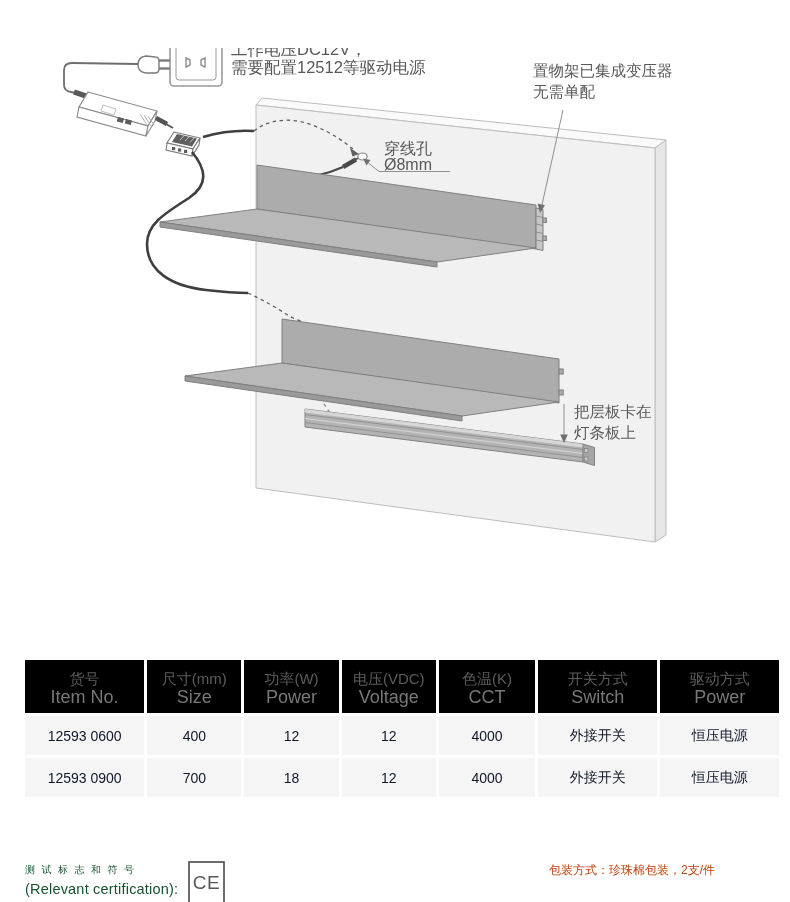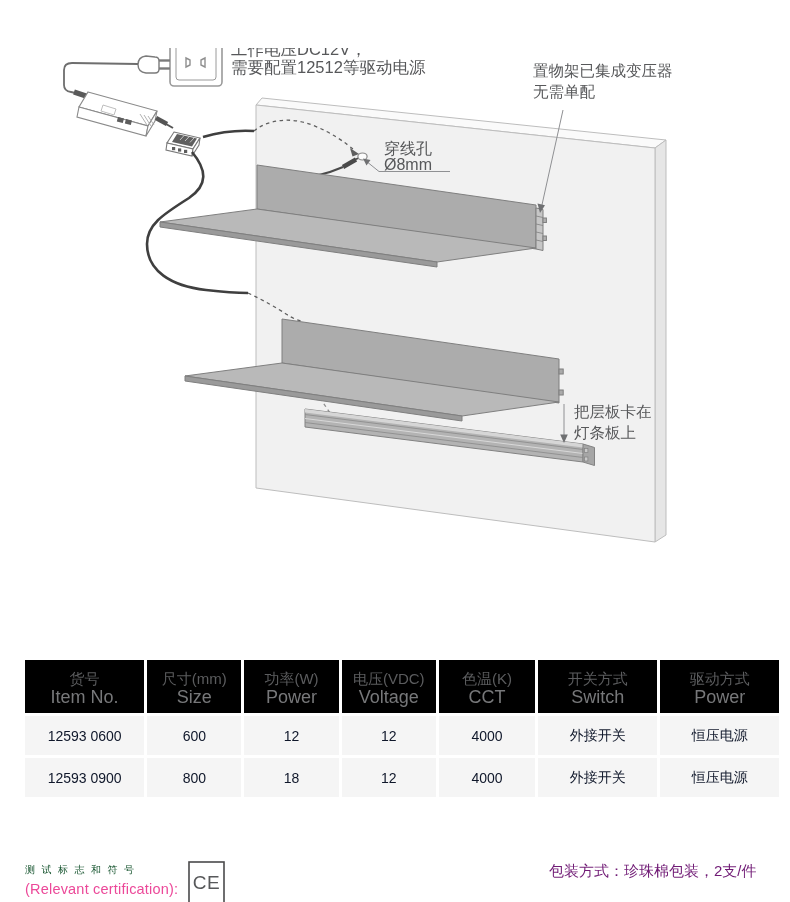--- a/index.html
+++ b/index.html
@@ -13,25 +13,25 @@
               border-collapse:separate;border-spacing:3px;table-layout:fixed;}
   .spec-table th{background:#000000;padding:9px 2px 8px;font-weight:normal;vertical-align:middle;}
   .spec-table th .cn{font-size:15px;color:#5b5c5e;line-height:20px;}
   .spec-table th .en{font-size:18px;color:#77787a;line-height:16px;}
   .spec-table td{background:#f5f5f5;height:37px;text-align:center;vertical-align:middle;
                  font-size:14px;color:#0f172a;}
 
   
   .cert-label{position:absolute;left:25px;top:812px;width:170px;}
   .cert-label .cn{font-size:10px;letter-spacing:6.5px;color:#14532d;line-height:19px;}
-  .cert-label .en{font-size:14.5px;color:#ec4899;line-height:18px;margin-top:1px;letter-spacing:0.2px;}
+  .cert-label .en{font-size:14.5px;color:#14532d;line-height:18px;margin-top:1px;letter-spacing:0.2px;}
   .cert-icons{position:absolute;left:187px;top:811px;display:flex;align-items:flex-start;flex-direction:column;}
   .cert-icons svg{display:block;}
   .packaging{position:absolute;left:549px;top:812px;width:240px;}
-  .packaging div{font-size:15px;line-height:21.5px;color:#701a75;}
+  .packaging div{font-size:12px;line-height:21.5px;color:#c2410c;}
 </style>
 </head>
 <body>
 
 <div class="page">
 
   <svg class="diagram-svg" width="790" height="560" viewBox="0 0 790 560">
 
     <g stroke="#bdbdbd" stroke-width="1">
       <polygon points="262,50 666,92 655,100 256,57" fill="#fafafa"></polygon>
@@ -217,30 +217,30 @@
           </th>
         <th>
           <div class="cn">驱动方式</div>
             <div class="en">Power</div>
           </th>
       </tr>
     </thead>
     <tbody>
       <tr>
         <td>12593 0600</td>
-        <td>600</td>
+        <td>400</td>
         <td>12</td>
         <td>12</td>
         <td>4000</td>
         <td>外接开关</td>
         <td>恒压电源</td>
       </tr>
       <tr>
         <td>12593 0900</td>
-        <td>800</td>
+        <td>700</td>
         <td>18</td>
         <td>12</td>
         <td>4000</td>
         <td>外接开关</td>
         <td>恒压电源</td>
       </tr>
     </tbody>
   </table>
 
   <div class="cert-label">

